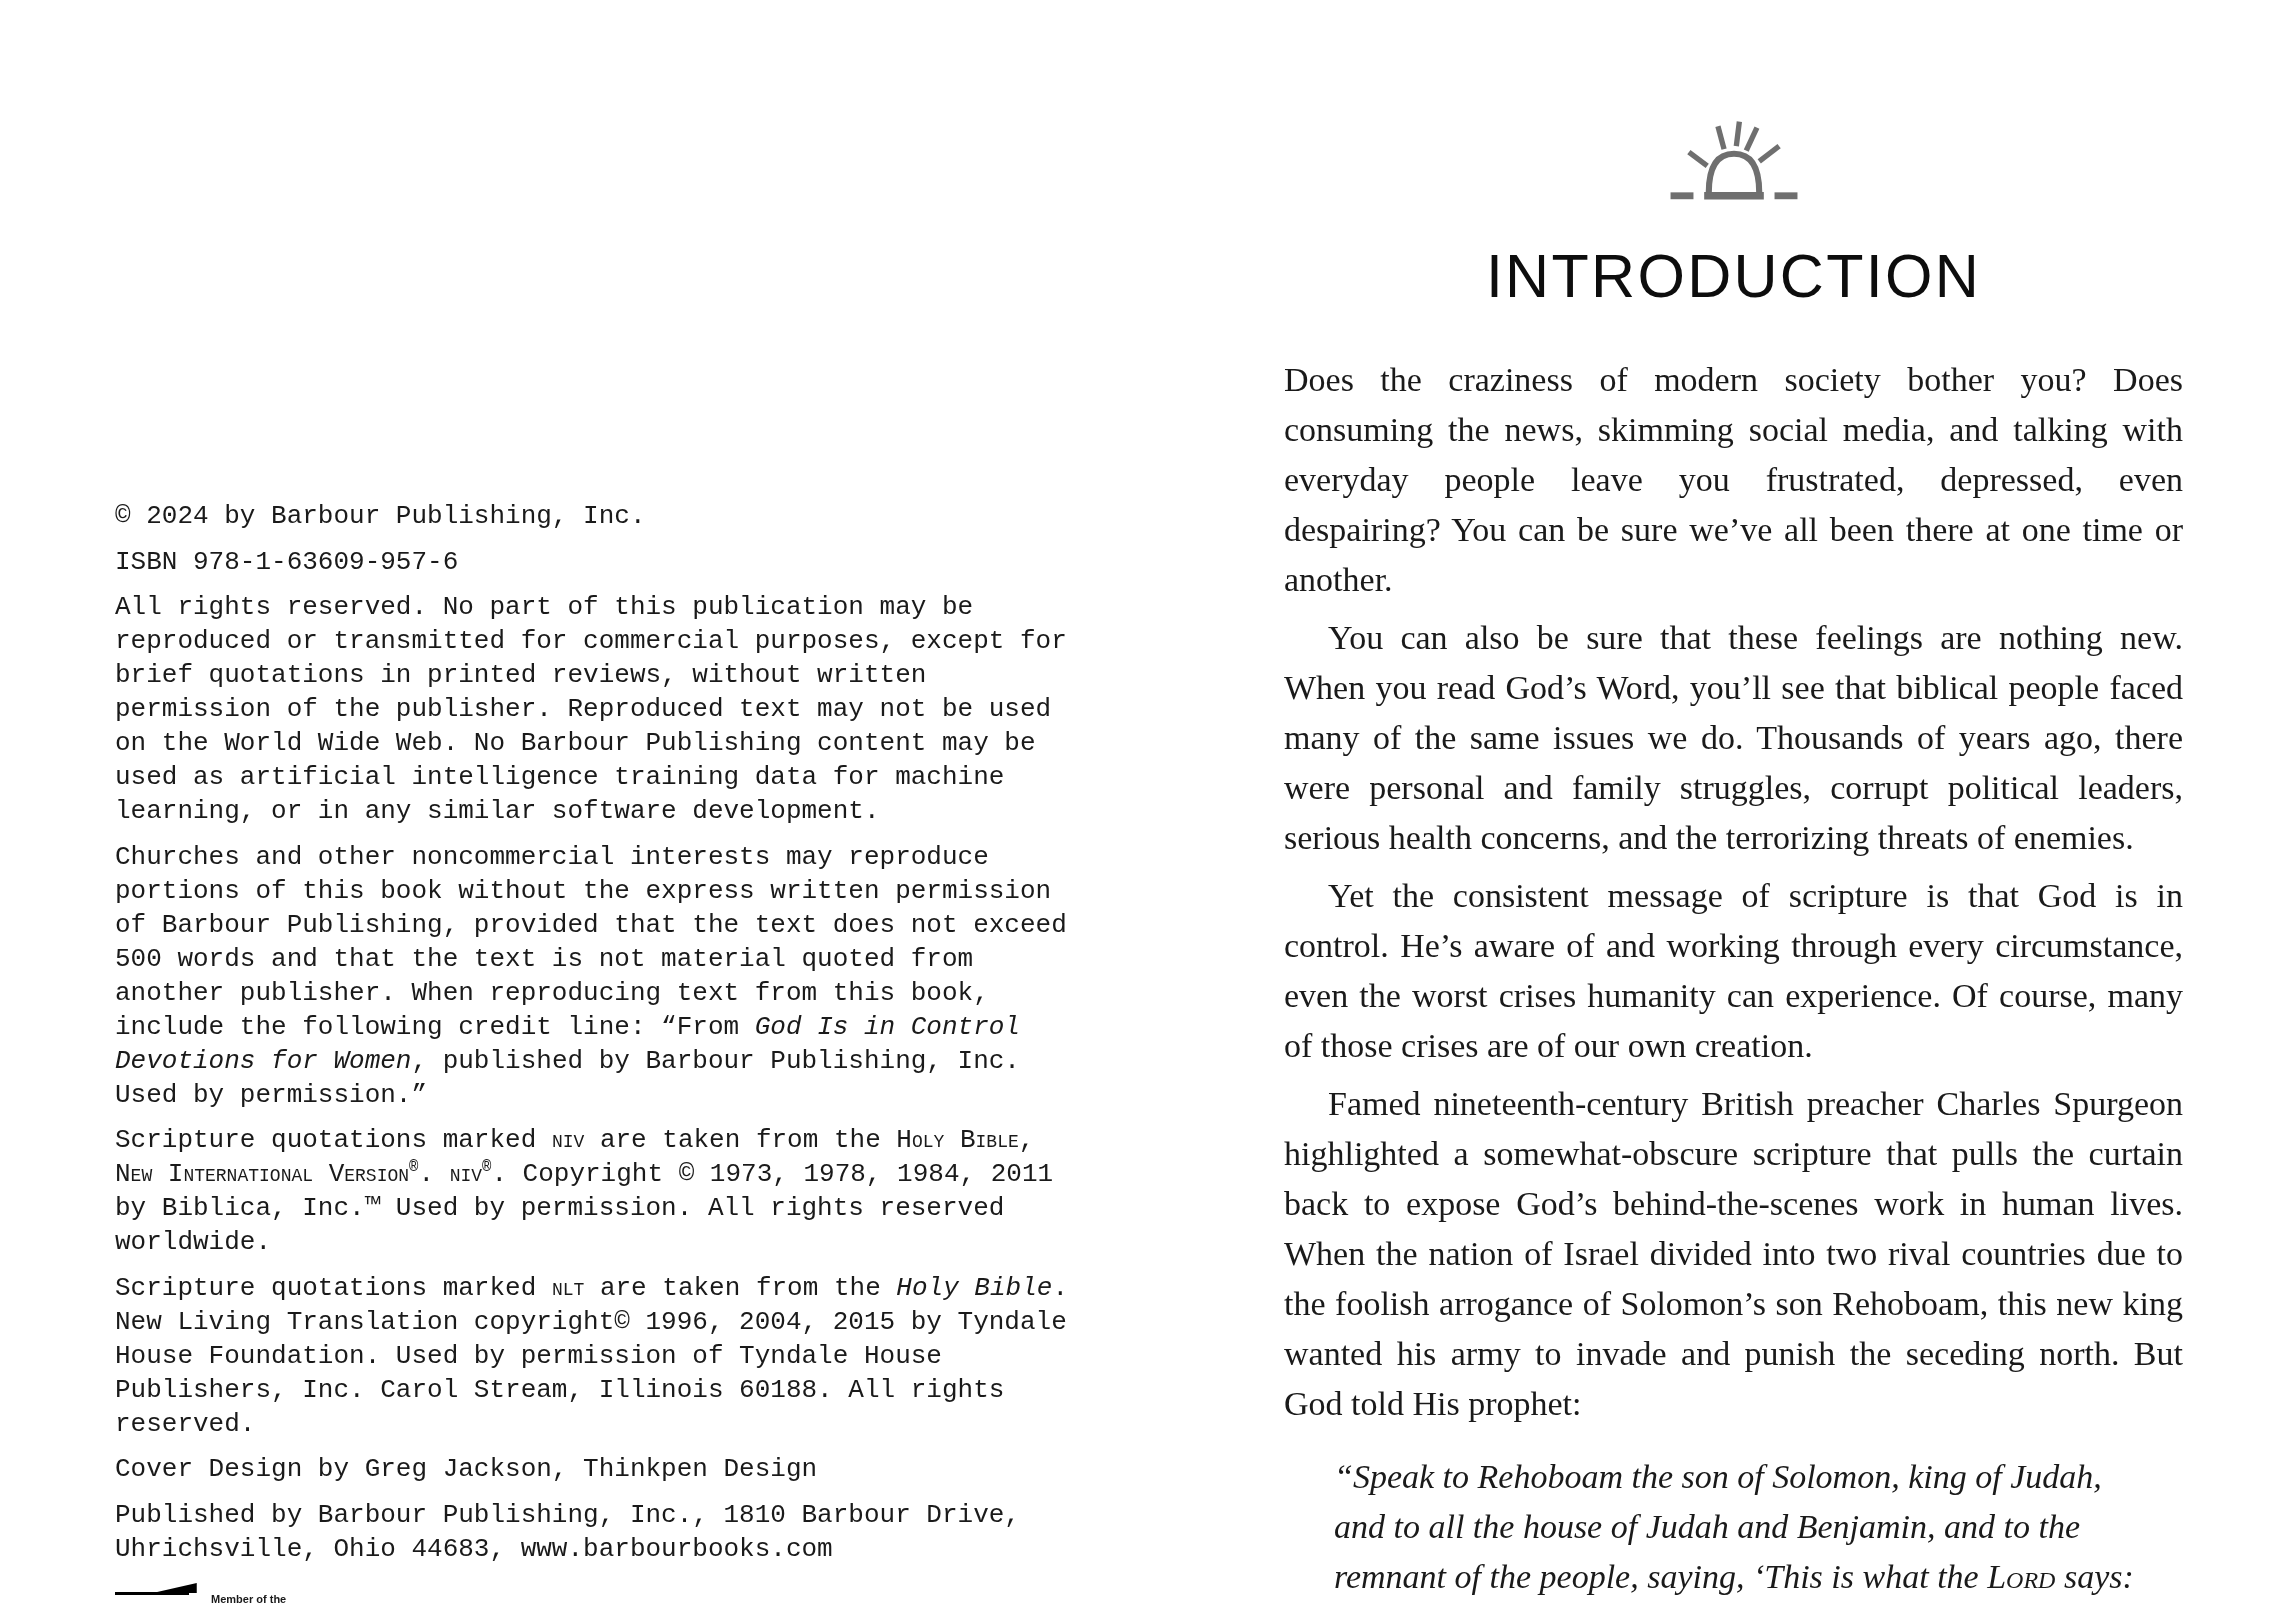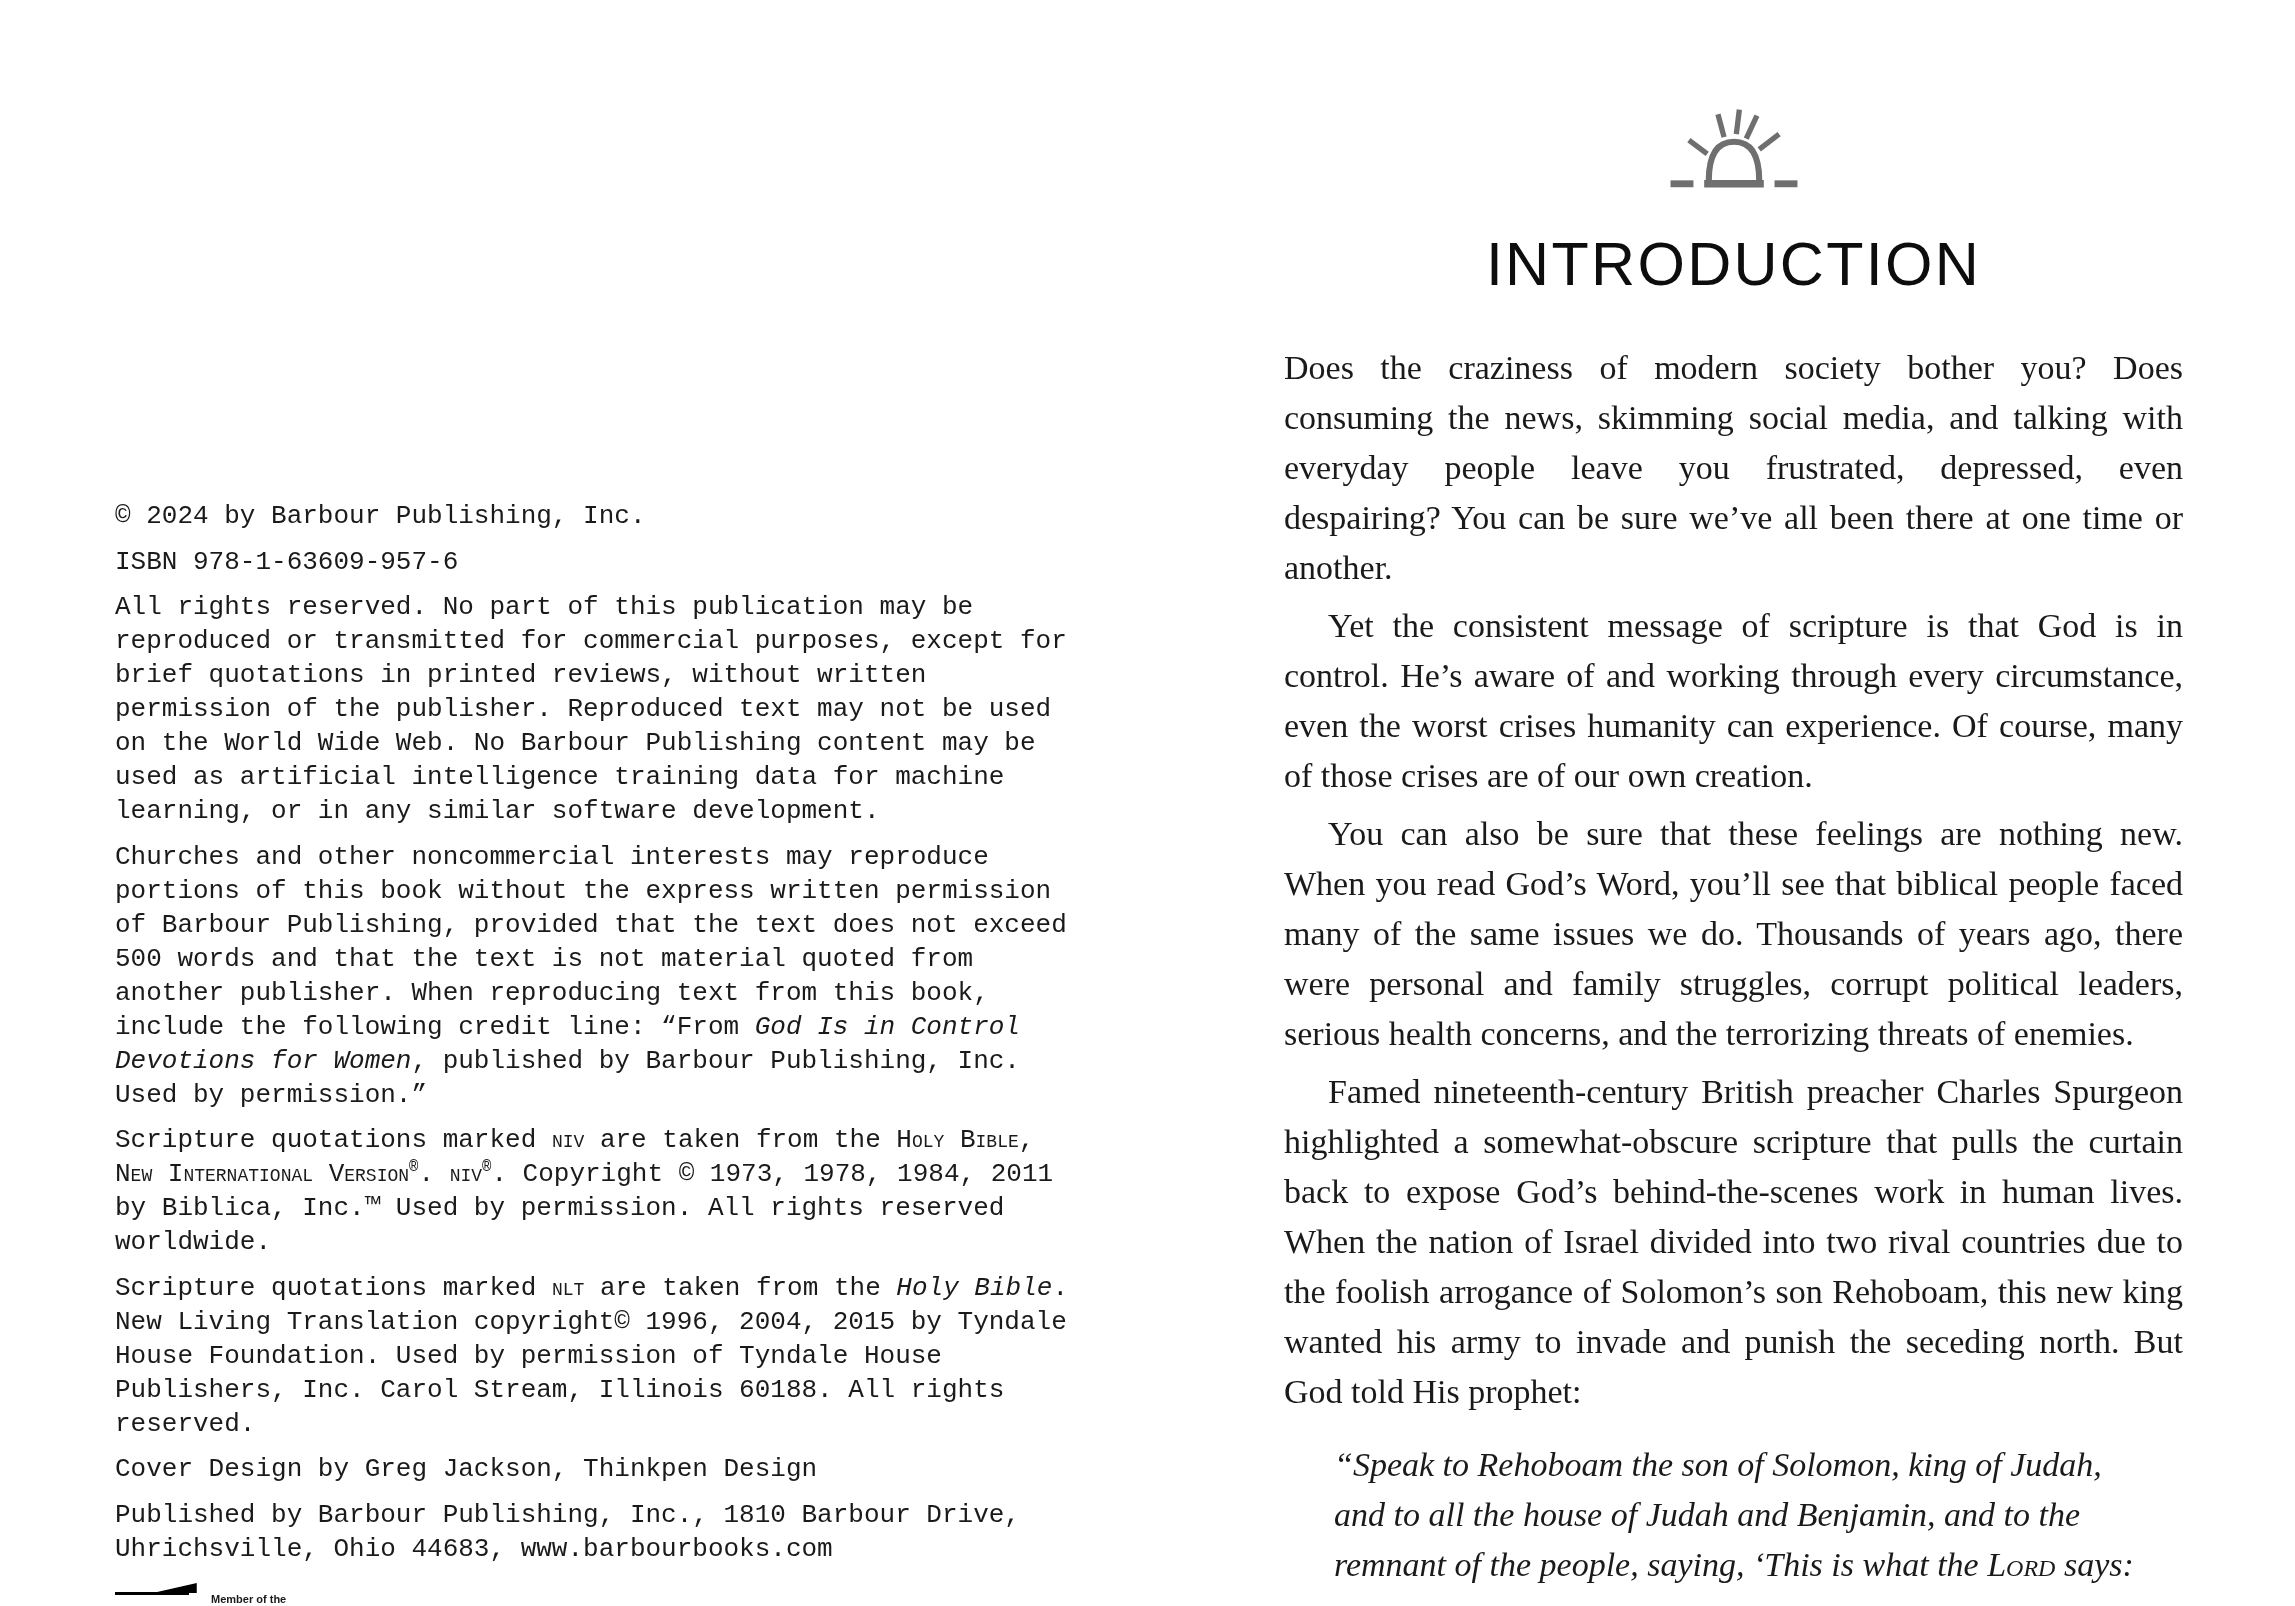--- a/index.html
+++ b/index.html
@@ -68,21 +68,21 @@
     font-family: "Liberation Sans", sans-serif;
     padding-top: 1.5px;
   }
   .ecpa-member { font-size: 11px; font-weight: bold; line-height: 12.2px; }
   .ecpa-org { font-size: 17px; font-weight: bold; line-height: 19px; }
   .printed-line { margin-top: 27.5px !important; }
 
   
   .page-right {
     position: absolute;
-    left: 1276px; top: 105px;
+    left: 1276px; top: 117px;
     width: 915px;
   }
   .icon-wrap { text-align: center; height: 90px; }
   .sun-svg { color: var(--icon); }
   .chapter-title {
     font-family: "Liberation Sans", sans-serif;
     font-weight: normal;
     font-size: 61px;
     letter-spacing: 2.3px;
     line-height: 64px;
@@ -152,20 +152,20 @@
       <line x1="92" y1="6" x2="88" y2="38" stroke="currentColor" stroke-width="7"></line>
       <line x1="101" y1="44" x2="115" y2="14" stroke="currentColor" stroke-width="7"></line>
       <line x1="118" y1="58" x2="144" y2="38" stroke="currentColor" stroke-width="7"></line>
     </svg>
   </div>
 
   <h1 class="chapter-title">INTRODUCTION</h1>
 
   <div class="intro-body">
     <p class="first"><span>Does the craziness of modern society bother you? Does consuming the news, skimming social media, and talking with everyday people leave you frustrated, depressed, even despairing? You can be sure we’ve all been there at one time or another.</span></p>
+    <p><span>You can also be sure that these feelings are nothing new. When you read God’s Word, you’ll see that biblical people faced many of the same issues we do. Thousands of years ago, there were personal and family struggles, corrupt political leaders, serious health concerns, and the terrorizing threats of enemies.</span></p>
     <p><span>Yet the consistent message of scripture is that God is in control. He’s aware of and working through every circumstance, even the worst crises humanity can experience. Of course, many of those crises are of our own creation.</span></p>
-    <p><span>You can also be sure that these feelings are nothing new. When you read God’s Word, you’ll see that biblical people faced many of the same issues we do. Thousands of years ago, there were personal and family struggles, corrupt political leaders, serious health concerns, and the terrorizing threats of enemies.</span></p>
     <p><span>Famed nineteenth-century British preacher Charles Spurgeon highlighted a somewhat-obscure scripture that pulls the curtain back to expose God’s behind-the-scenes work in human lives. When the nation of Israel divided into two rival countries due to the foolish arrogance of Solomon’s son Rehoboam, this new king wanted his army to invade and punish the seceding north. But God told His prophet:</span></p>
   </div>
 
   <div class="scripture-quote"><span>“Speak to Rehoboam the son of Solomon, king of Judah, and to all the house of Judah and Benjamin, and to the remnant of the people, saying, ‘This is what the </span><span class="seg-smallcaps">Lord</span><span> says:</span></div>
 </div>
 
 
 </body></html>

